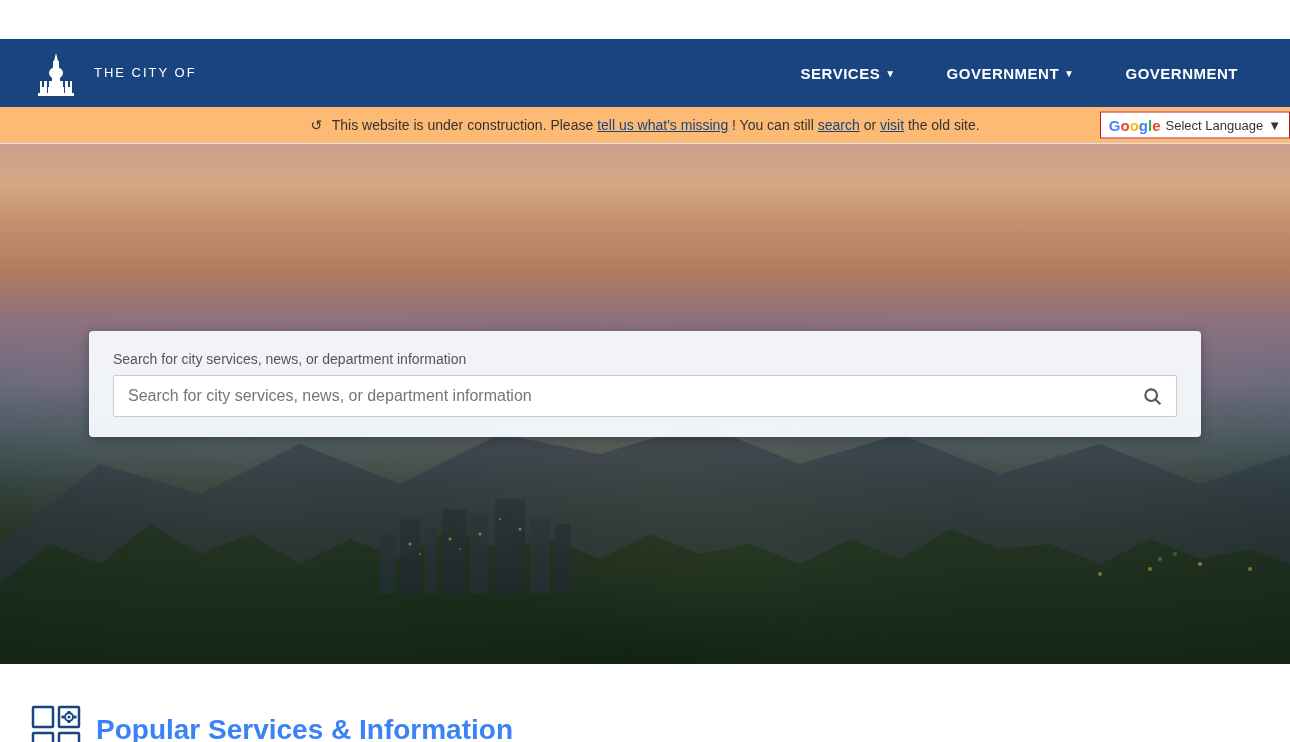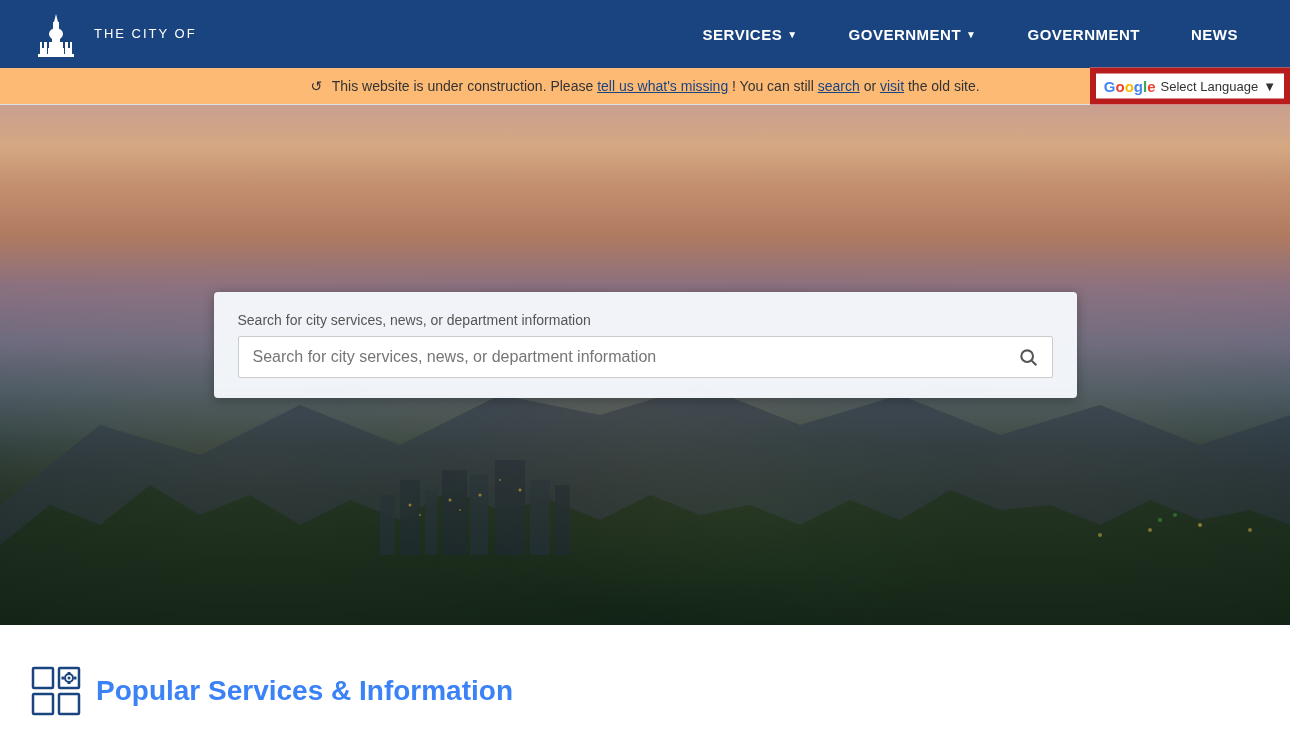--- a/index.html
+++ b/index.html
@@ -6,20 +6,21 @@
     body { font-family: Arial, sans-serif; width: 1290px; overflow-x: hidden; }
 
     
     .header {
       background-color: #1a4480;
       display: flex;
       align-items: center;
       justify-content: space-between;
       padding: 12px 30px;
       height: 68px;
+      margin-top: 39px;
     }
     .logo-area {
       display: flex;
       align-items: center;
       gap: 12px;
       color: white;
     }
     .logo-icon {
       width: 52px;
       height: 52px;
@@ -83,21 +84,21 @@
 
     
     .lang-selector {
       position: absolute;
       right: 0;
       top: 50%;
       transform: translateY(-50%);
       display: flex;
       align-items: center;
       background: white;
-      border: 6px solid #b91c1c;
+      border: 1px solid #b91c1c;
       padding: 4px 8px;
       font-size: 13px;
       cursor: pointer;
       gap: 5px;
       justify-content: flex-end;
     }
 
     
     .hero {
       position: relative;
@@ -147,21 +148,21 @@
         radial-gradient(ellipse at 20% 70%, rgba(255,200,100,0.15) 0%, transparent 40%),
         radial-gradient(ellipse at 50% 65%, rgba(255,180,80,0.1) 0%, transparent 35%),
         radial-gradient(ellipse at 80% 70%, rgba(255,200,100,0.15) 0%, transparent 40%),
         radial-gradient(ellipse at 60% 80%, rgba(100,200,100,0.08) 0%, transparent 20%);
     }
 
     
     .search-container {
       position: relative;
       z-index: 10;
-      width: 863px;
+      width: 1112px;
       background: rgba(245, 248, 252, 0.97);
       border-radius: 4px;
       padding: 20px 24px;
       box-shadow: 0 2px 12px rgba(0,0,0,0.3);
       margin-top: -40px;
     }
     .search-label {
       font-size: 14px;
       color: #555;
       margin-bottom: 8px;
@@ -254,23 +255,20 @@
     <a class="nav-item">
       <span>SERVICES</span>
       <span class="nav-arrow">▼</span>
     </a>
     <a class="nav-item">
       <span>GOVERNMENT</span>
       <span class="nav-arrow">▼</span>
     </a>
     <a class="nav-item">
       <span>GOVERNMENT</span>
-    </a>
-    <a class="nav-item">
-      <span>NEWS</span>
     </a>
   </nav>
 </header>
 
 <div class="notice-bar">
   <span class="notice-icon">↺</span>
   <span>This website is under construction. Please </span>
   <a href="#">tell us what's missing</a>
   <span>! You can still </span>
   <a href="#">search</a>

